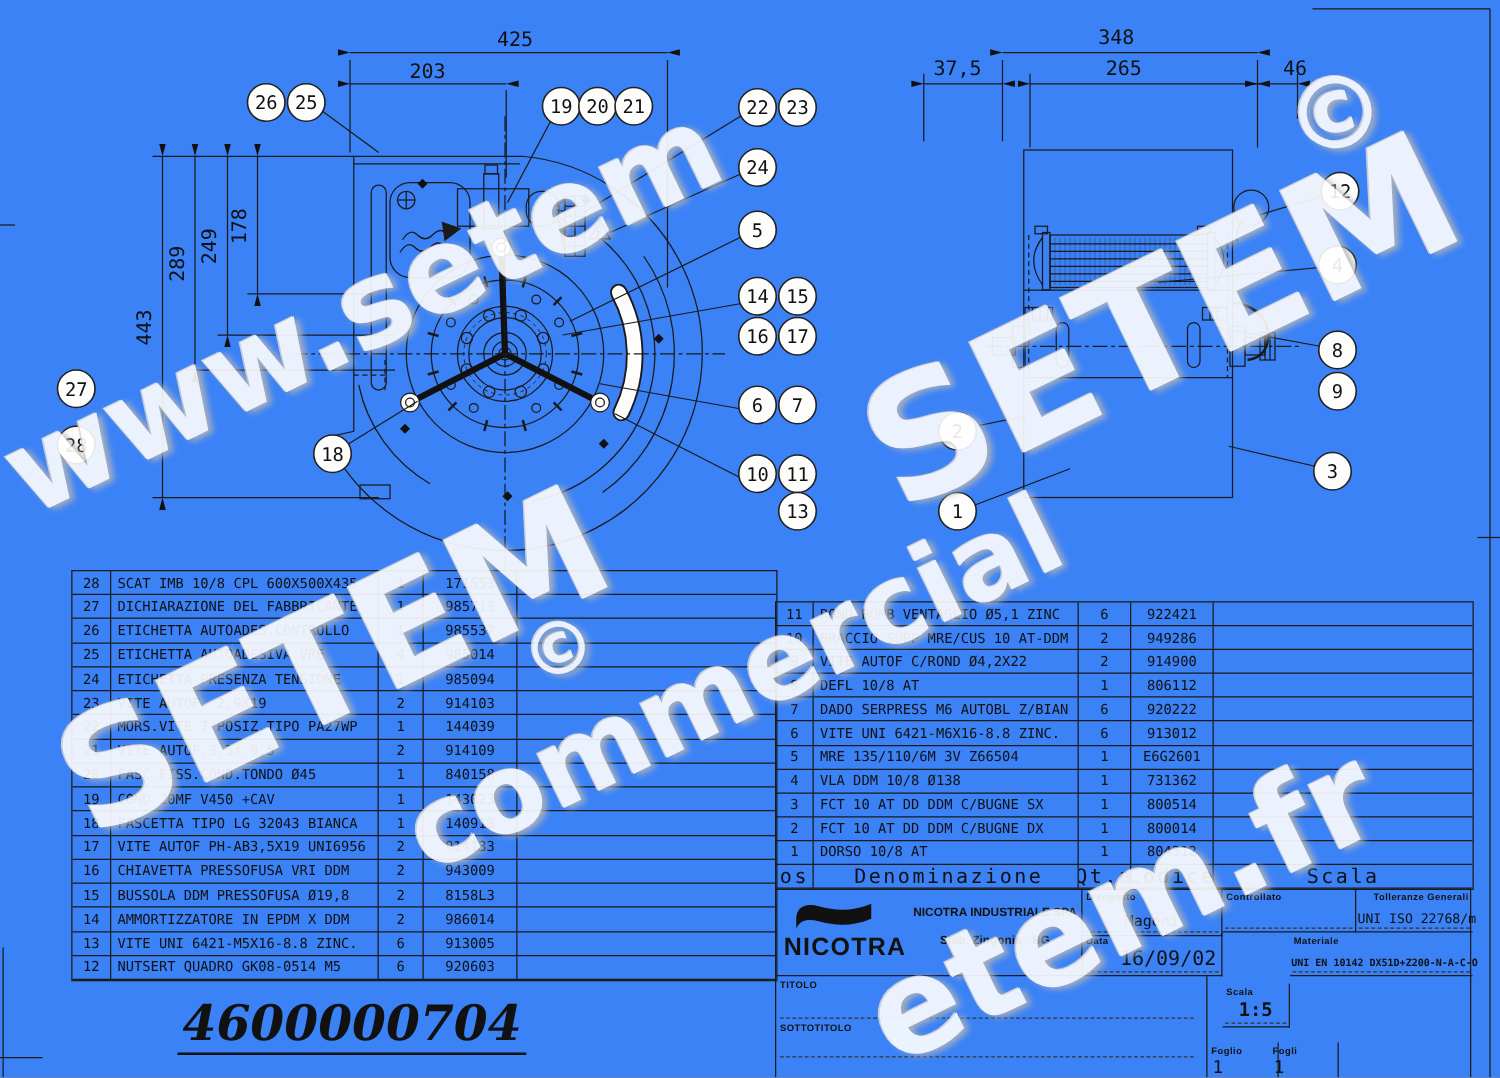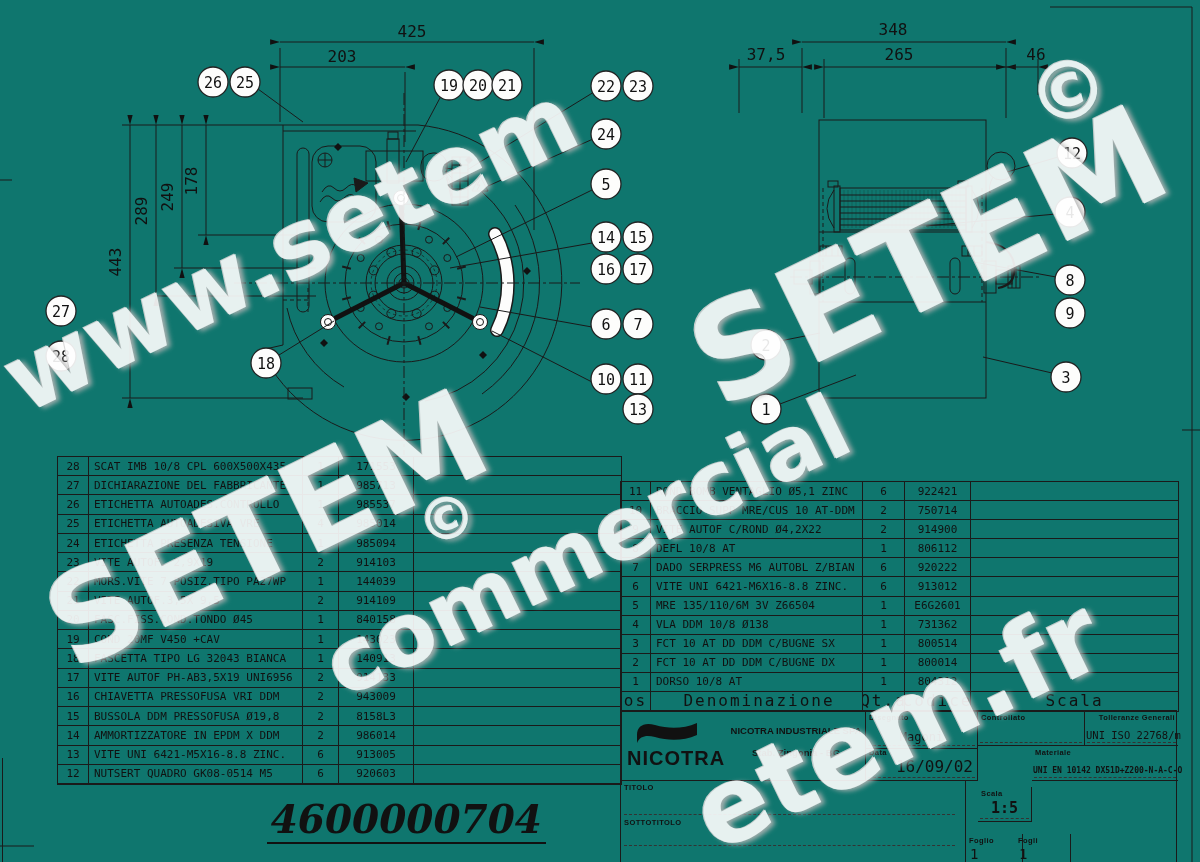--- a/index.html
+++ b/index.html
@@ -1,16 +1,16 @@
 <!DOCTYPE html>
 <html><head>
 <meta charset="utf-8">
 <style>
   html,body{margin:0;padding:0;background:#888;}
-  #sheet{position:relative;width:1200px;height:862px;background:#0f766e;overflow:hidden;
+  #sheet{position:relative;width:1200px;height:862px;background:#3b82f6;overflow:hidden;
          font-family:"DejaVu Sans Mono",monospace;color:#111;}
   svg text{font-family:"DejaVu Sans Mono",monospace;fill:#111;}
   .ln{fill:none;stroke:#1a1a1a;stroke-width:1;}
   
   .bom{position:absolute;display:grid;border:1.5px solid #1a1a1a;z-index:2;background:transparent;}
   #bom-left{left:57px;top:456px;width:563px;height:327px;
             grid-template-columns:31px 214px 36px 75px auto;grid-template-rows:repeat(17,1fr);}
   #bom-right{left:620px;top:481px;width:557px;height:229px;
             grid-template-columns:30px 212px 42px 66px auto;grid-template-rows:repeat(12,1fr);}
   .cell{border-right:1px solid #1a1a1a;border-bottom:1px solid #1a1a1a;
@@ -21,21 +21,21 @@
   .hdr{letter-spacing:2px;font-size:16px;}
   .lastrow{border-bottom:none;}
   
   .tb{position:absolute;z-index:2;box-sizing:border-box;}
   .tb-cell{position:absolute;box-sizing:border-box;border-right:1px solid #1a1a1a;border-bottom:1px solid #1a1a1a;}
   .tb-label{position:absolute;left:3px;top:2px;font-family:"Liberation Sans",sans-serif;
             font-weight:bold;font-size:7.5px;letter-spacing:.4px;}
   .tb-val{position:absolute;font-size:15px;}
   .dash{position:absolute;border-top:1.2px dashed #333;}
   
-  #partnum{position:absolute;left:156px;top:796px;width:390px;text-align:right;z-index:2;
+  #partnum{position:absolute;left:142px;top:796px;width:390px;text-align:left;z-index:2;
            font-family:"DejaVu Serif",serif;font-style:italic;font-weight:bold;font-size:39px;}
   #partnum span{border-bottom:2.5px solid #111;padding:0 4px;}
   
   .wm{position:absolute;z-index:3;pointer-events:none;white-space:nowrap;
       font-family:"DejaVu Sans",sans-serif;font-weight:bold;color:#ffffff;opacity:.9;
       text-shadow:3px 3px 5px #b5b5b5,-1px -1px 0 #d8d8d8;transform-origin:left center;}
 </style>
 </head>
 <body>
 
@@ -547,21 +547,21 @@
     </div>
 <div class="bom" id="bom-right">
       <div class="cell c-pos ">11</div>
       <div class="cell c-den ">ROND BOMB VENTAGLIO Ø5,1 ZINC</div>
       <div class="cell c-qty ">6</div>
       <div class="cell c-cod ">922421</div>
       <div class="cell c-note "></div>
       <div class="cell c-pos ">10</div>
       <div class="cell c-den ">BRACCIO SUPP MRE/CUS 10 AT-DDM</div>
       <div class="cell c-qty ">2</div>
-      <div class="cell c-cod ">750714</div>
+      <div class="cell c-cod ">949286</div>
       <div class="cell c-note "></div>
       <div class="cell c-pos ">9</div>
       <div class="cell c-den ">VITE AUTOF C/ROND Ø4,2X22</div>
       <div class="cell c-qty ">2</div>
       <div class="cell c-cod ">914900</div>
       <div class="cell c-note "></div>
       <div class="cell c-pos ">8</div>
       <div class="cell c-den ">DEFL 10/8 AT</div>
       <div class="cell c-qty ">1</div>
       <div class="cell c-cod ">806112</div>

